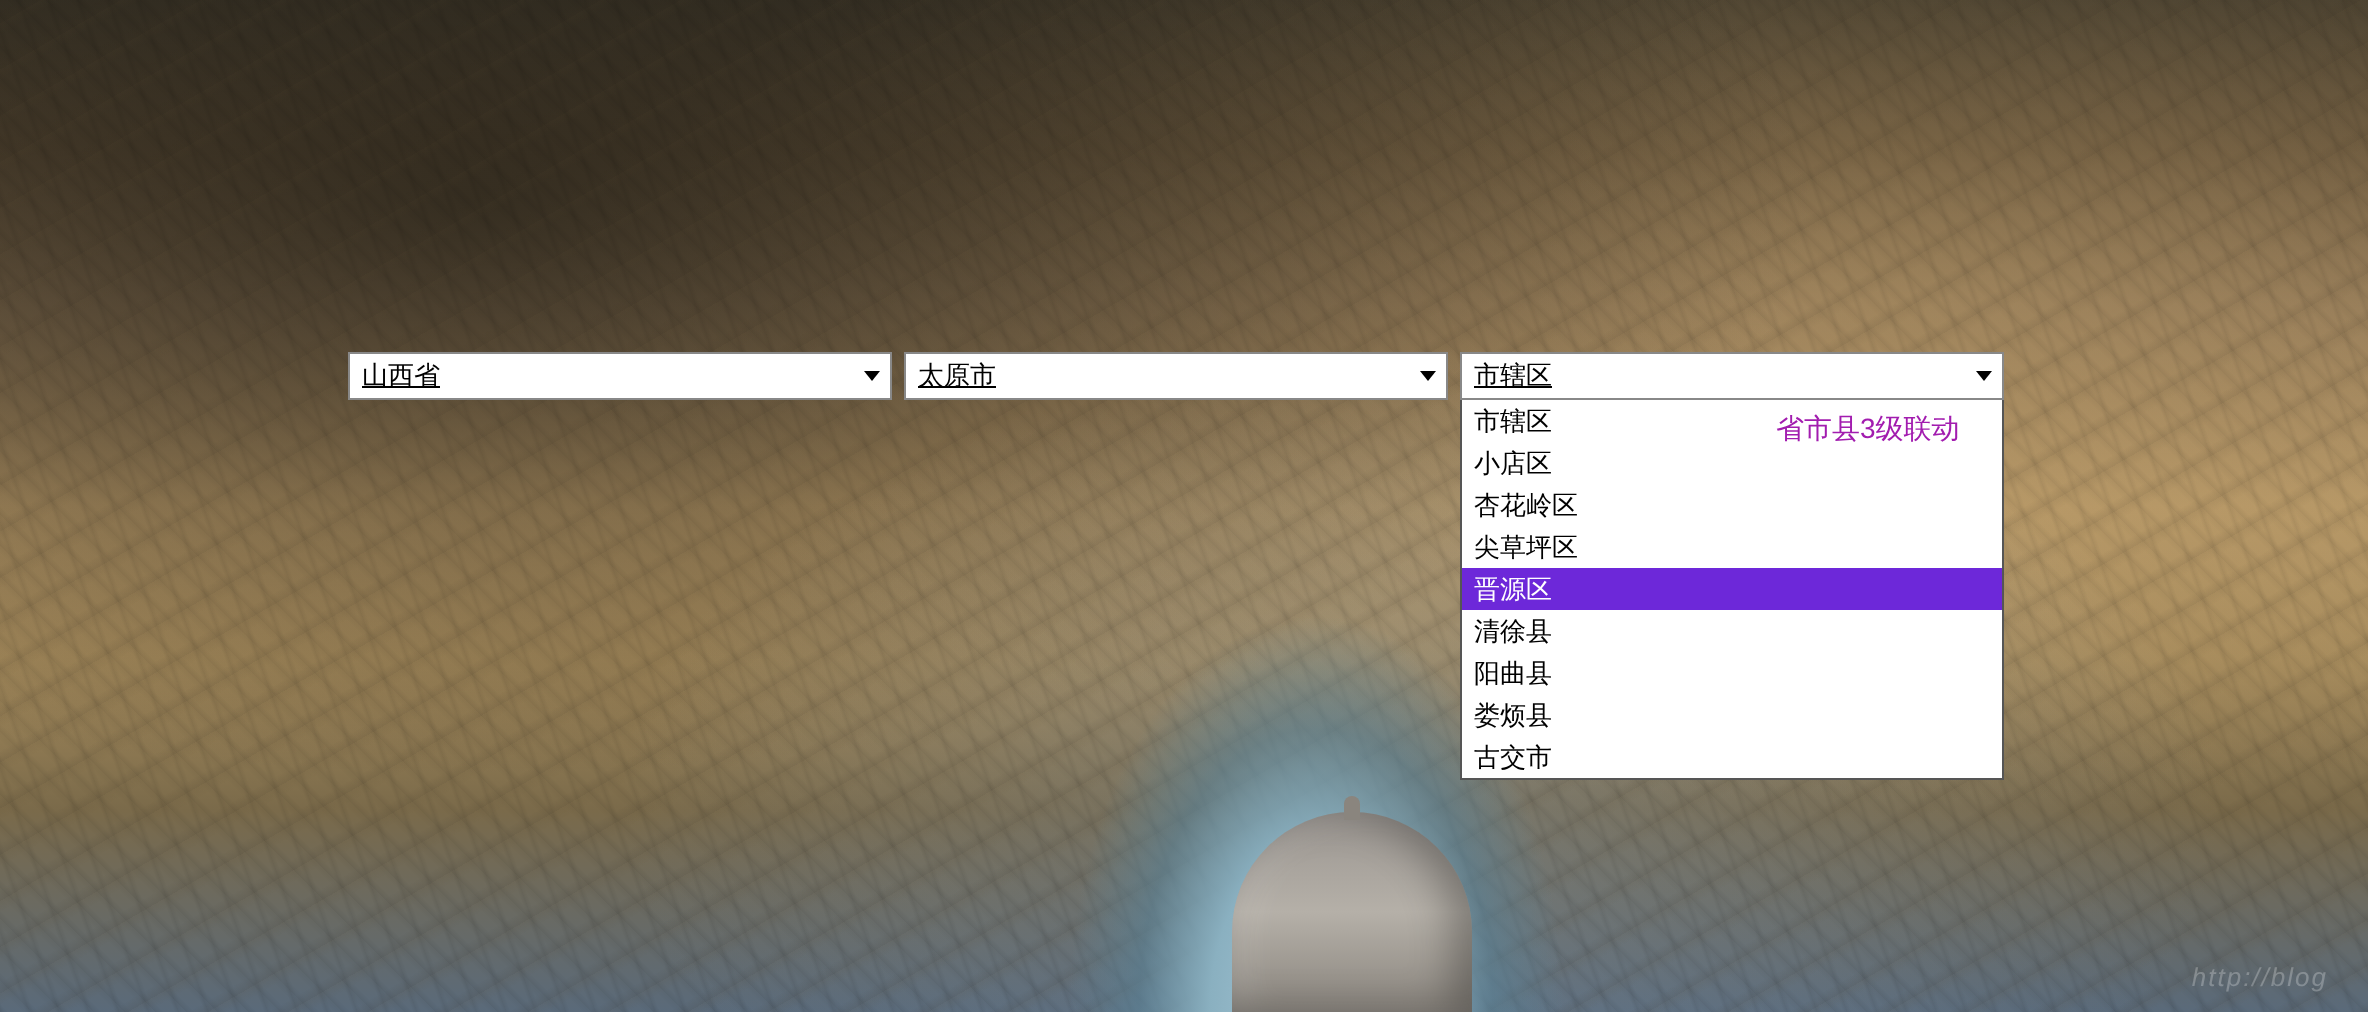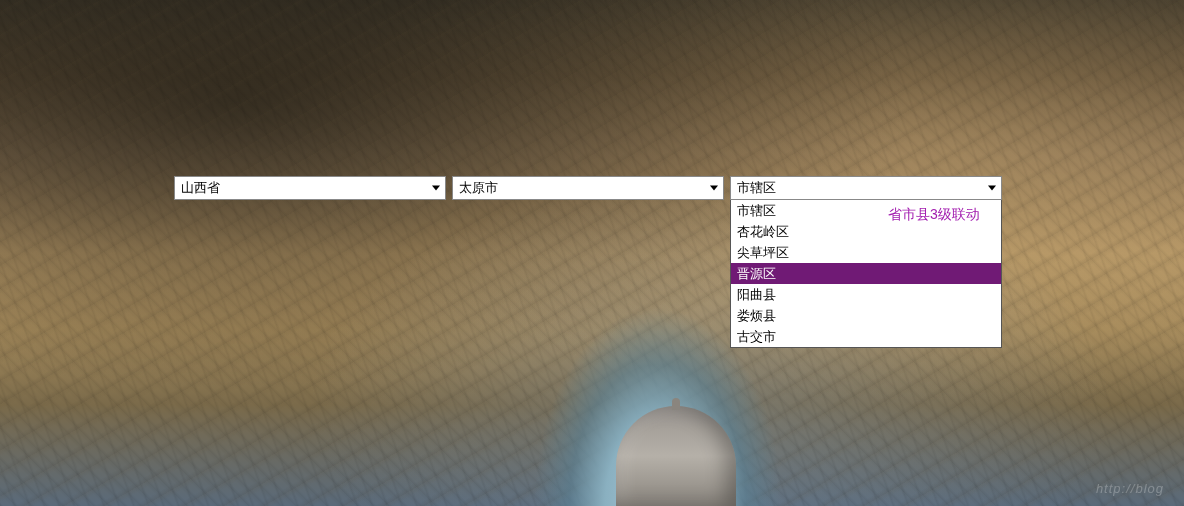--- a/index.html
+++ b/index.html
@@ -88,20 +88,21 @@
       position: absolute;
       top: 176px;
       left: 174px;
       display: flex;
       gap: 6px;
     }
     
     .select-wrapper {
       position: relative;
       width: 272px;
+      text-decoration: underline;
     }
     
     .select-box {
       width: 100%;
       height: 24px;
       background: #fff;
       border: 1px solid #888;
       padding: 2px 20px 2px 6px;
       font-size: 13px;
       cursor: pointer;
@@ -135,21 +136,21 @@
     
     .dropdown-item {
       padding: 2px 6px;
       font-size: 13px;
       line-height: 17px;
       cursor: pointer;
       color: #000;
     }
     
     .dropdown-item.highlighted {
-      background: #701a75;
+      background: #6d28d9;
       color: #fff;
     }
     
     .annotation {
       position: absolute;
       top: 206px;
       left: 888px;
       color: #a21caf;
       font-size: 14px;
       z-index: 200;
@@ -190,23 +191,25 @@
     </div>
   </div>
 
   <div class="select-wrapper">
     <div class="select-box">
       <span>市辖区</span>
       <span class="select-arrow"></span>
     </div>
     <div class="dropdown-list" id="district-options">
         <div class="dropdown-item">市辖区</div>
+        <div class="dropdown-item">小店区</div>
         <div class="dropdown-item">杏花岭区</div>
         <div class="dropdown-item">尖草坪区</div>
         <div class="dropdown-item highlighted">晋源区</div>
+        <div class="dropdown-item">清徐县</div>
         <div class="dropdown-item">阳曲县</div>
         <div class="dropdown-item">娄烦县</div>
         <div class="dropdown-item">古交市</div>
       </div>
   </div>
 
 </div>
 
 <div class="annotation">省市县3级联动</div>
 

